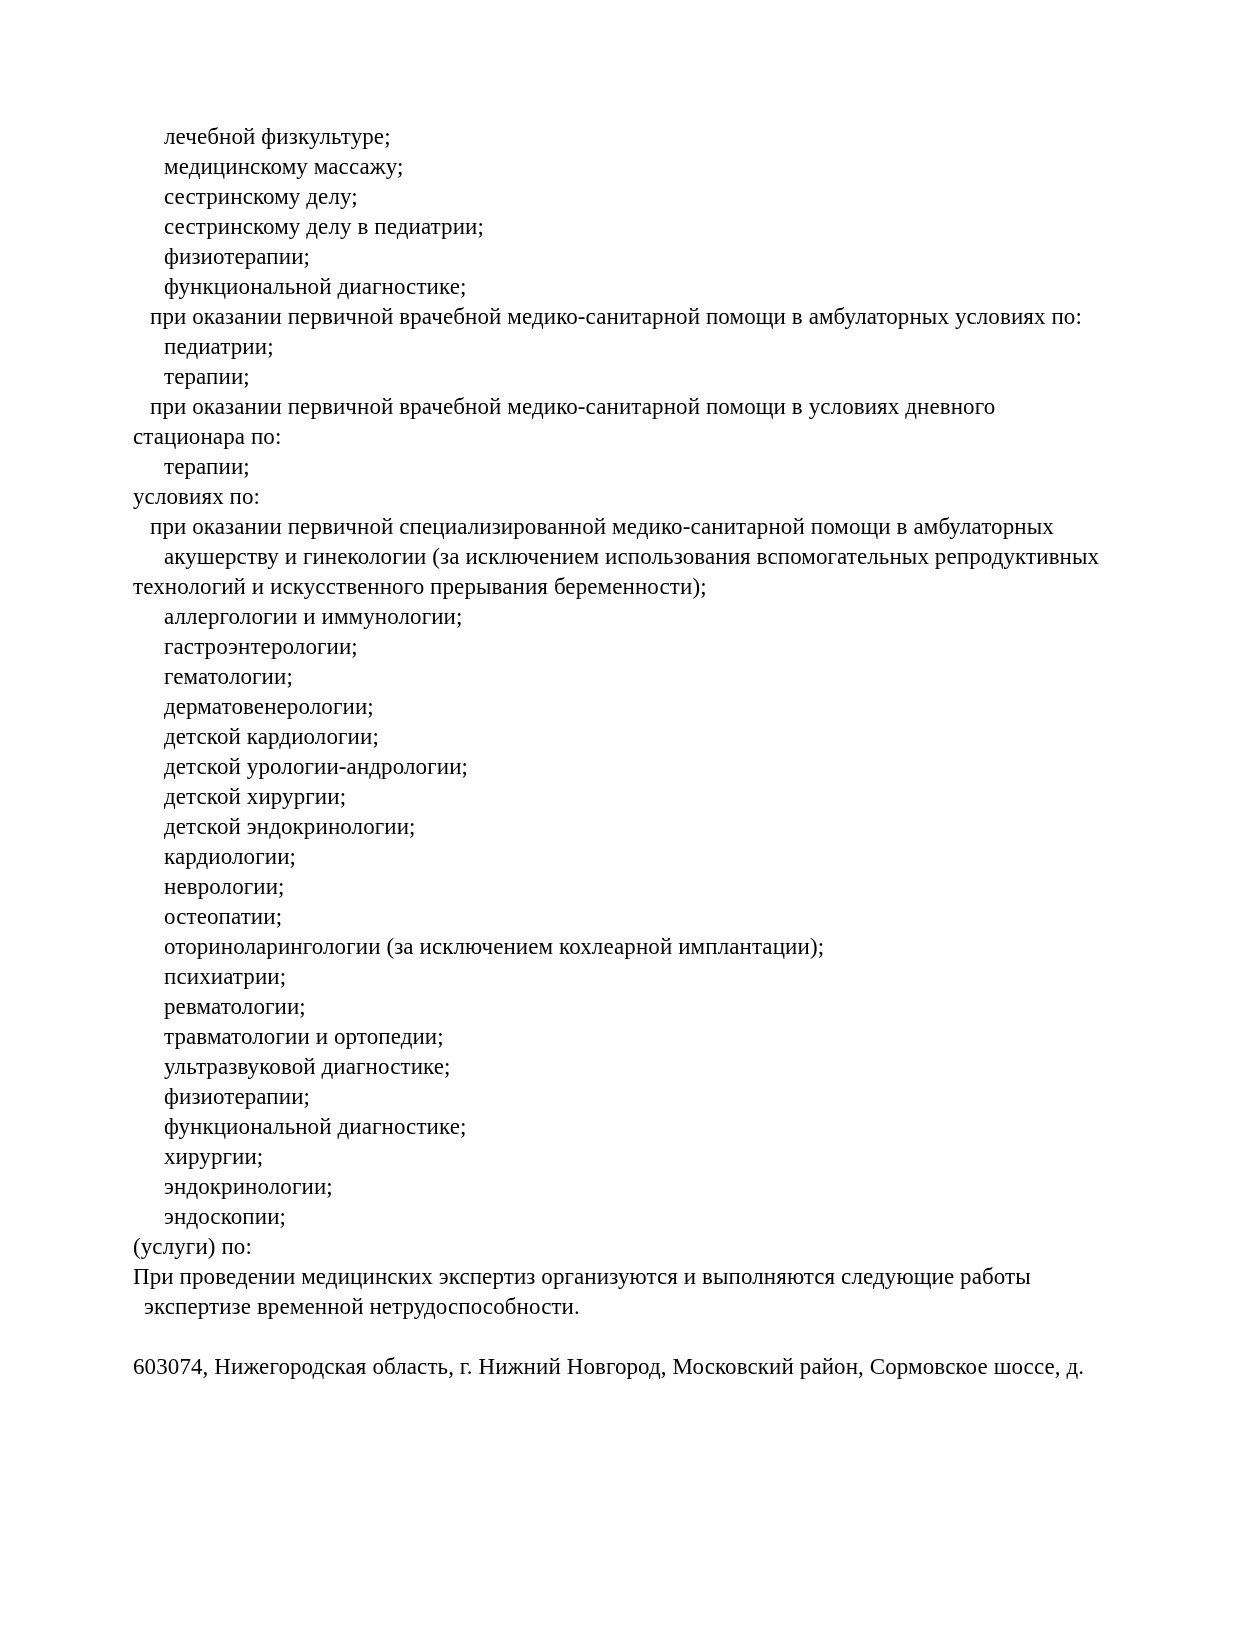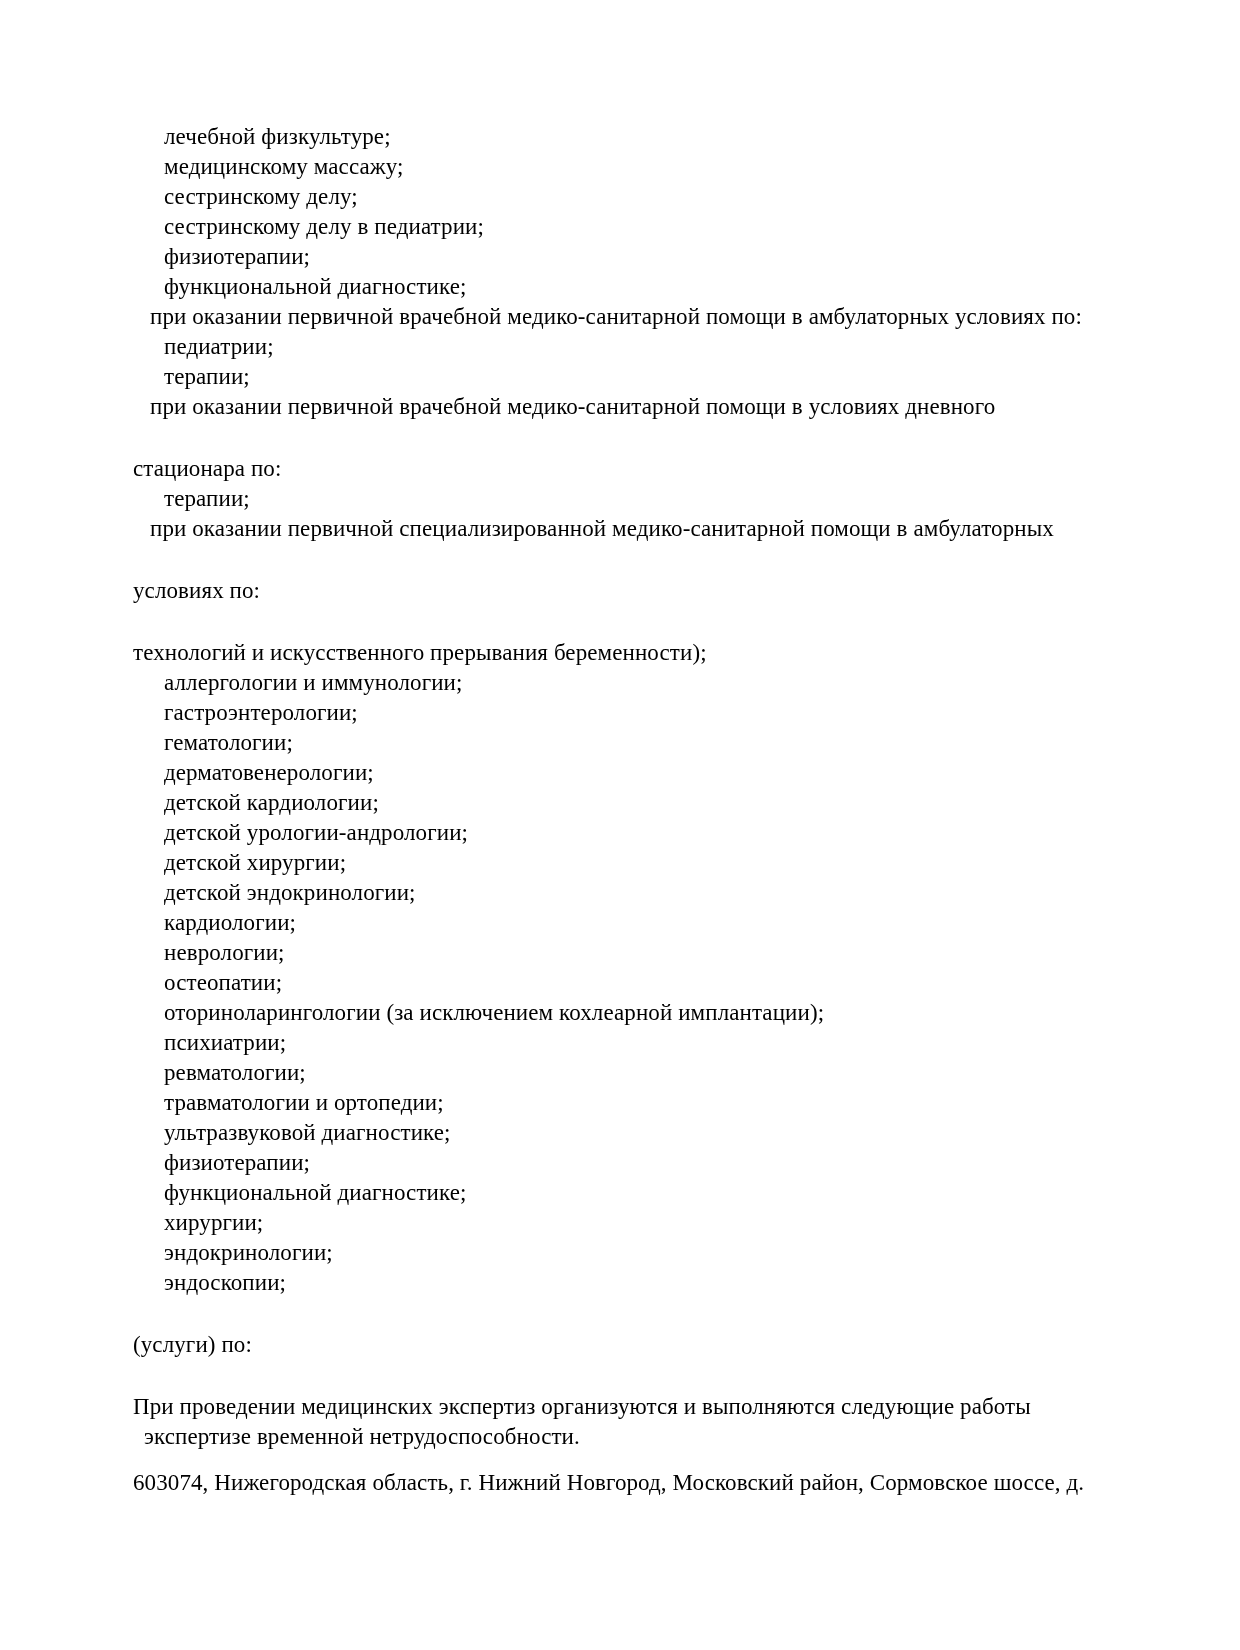--- a/index.html
+++ b/index.html
@@ -29,26 +29,26 @@
     top: 106px;
     width: 1090px;
     font-size: 23px;
     line-height: 30px;
     letter-spacing: 0.1px;
   }
   .line {
     white-space: nowrap;
     height: 30px;
   }
-  .indent-flush { padding-left: 0; margin-top: 32px; }
+  .indent-flush { padding-left: 0; }
   .indent-hang  { padding-left: 11px; }
   .indent-intro { padding-left: 17px; }
   .indent-item  { padding-left: 31px; }
   .address {
-    margin-top: 16px;
+    margin-top: 30px;
     white-space: nowrap;
     height: 30px;
   }
 </style>
 </head>
 <body style="background: rgb(255, 255, 255); color: rgb(0, 0, 0);">
 
 <div class="page">
   <div class="doc">
     <div>
@@ -57,22 +57,23 @@
         <div class="line indent-item">сестринскому делу;</div>
         <div class="line indent-item">сестринскому делу в педиатрии;</div>
         <div class="line indent-item">физиотерапии;</div>
         <div class="line indent-item">функциональной диагностике;</div>
         <div class="line indent-intro">при оказании первичной врачебной медико-санитарной помощи в амбулаторных условиях по:</div>
         <div class="line indent-item">педиатрии;</div>
         <div class="line indent-item">терапии;</div>
         <div class="line indent-intro">при оказании первичной врачебной медико-санитарной помощи в условиях дневного</div>
         <div class="line indent-flush">стационара по:</div>
         <div class="line indent-item">терапии;</div>
+        <div class="line indent-flush">условиях по:</div>
         <div class="line indent-intro">при оказании первичной специализированной медико-санитарной помощи в амбулаторных</div>
-        <div class="line indent-flush">условиях по:</div>
+        <div class="line indent-item">акушерству и гинекологии (за исключением использования вспомогательных репродуктивных</div>
         <div class="line indent-flush">технологий и искусственного прерывания беременности);</div>
         <div class="line indent-item">аллергологии и иммунологии;</div>
         <div class="line indent-item">гастроэнтерологии;</div>
         <div class="line indent-item">гематологии;</div>
         <div class="line indent-item">дерматовенерологии;</div>
         <div class="line indent-item">детской кардиологии;</div>
         <div class="line indent-item">детской урологии-андрологии;</div>
         <div class="line indent-item">детской хирургии;</div>
         <div class="line indent-item">детской эндокринологии;</div>
         <div class="line indent-item">кардиологии;</div>

